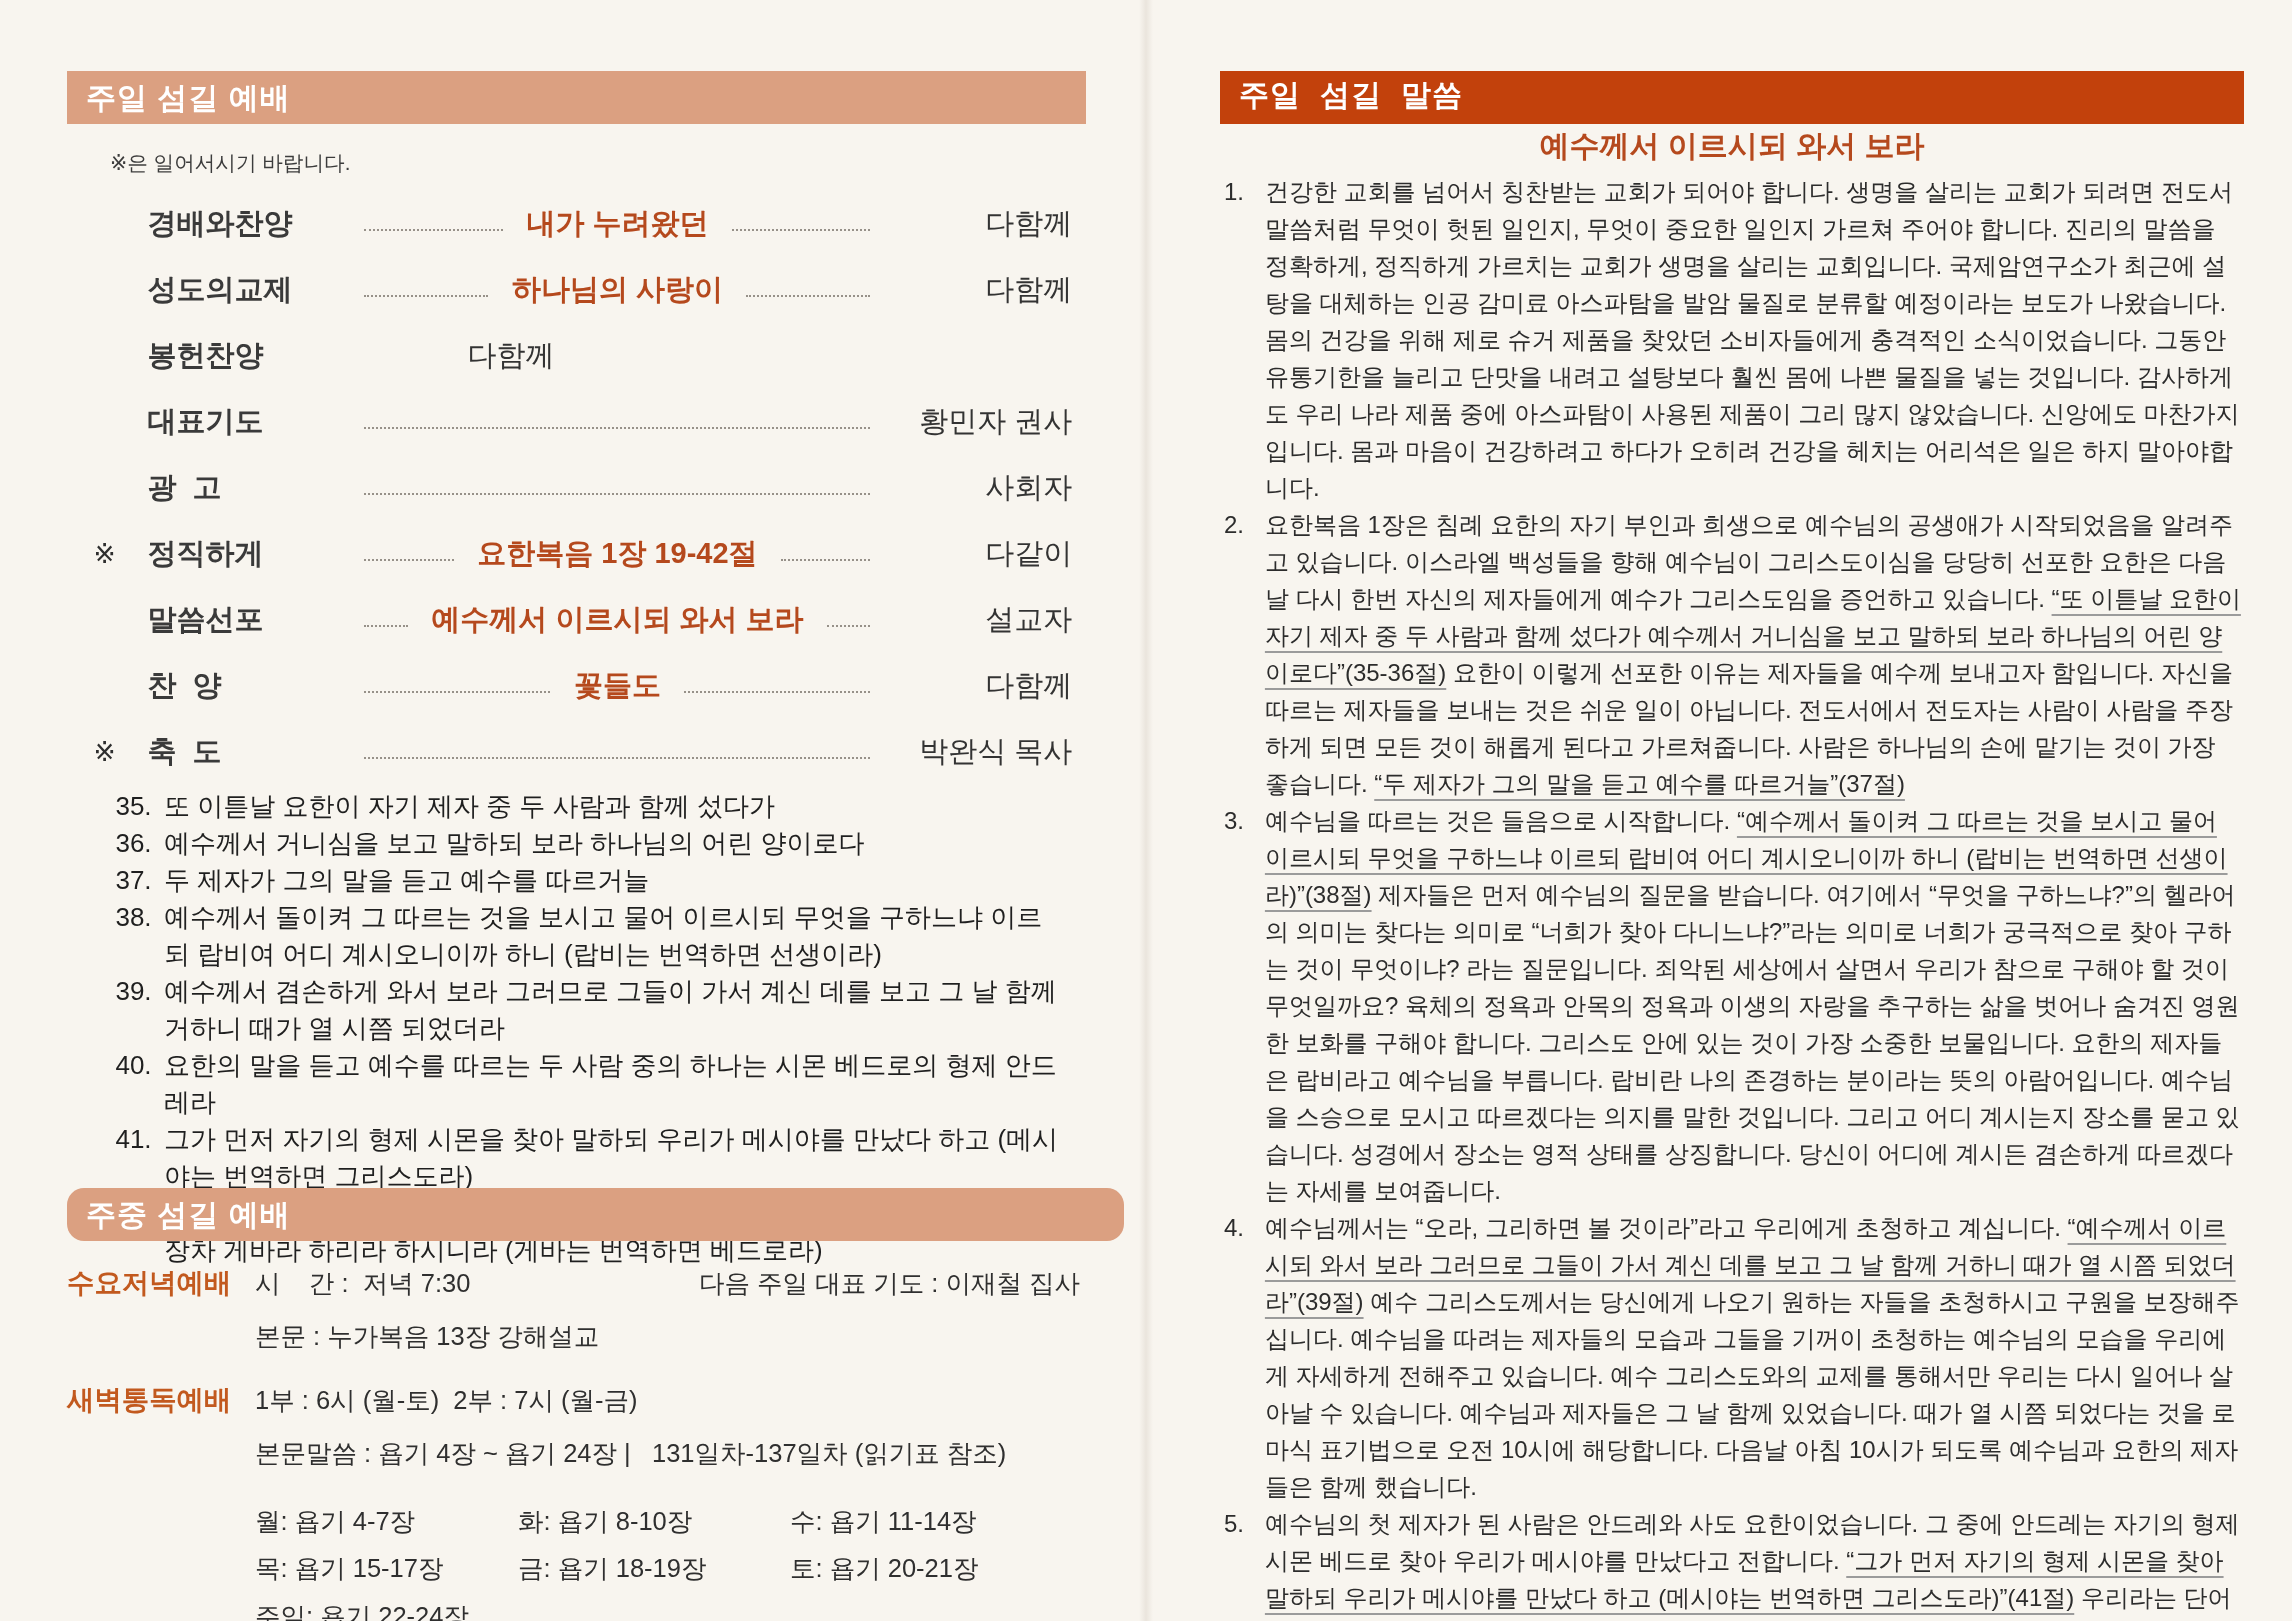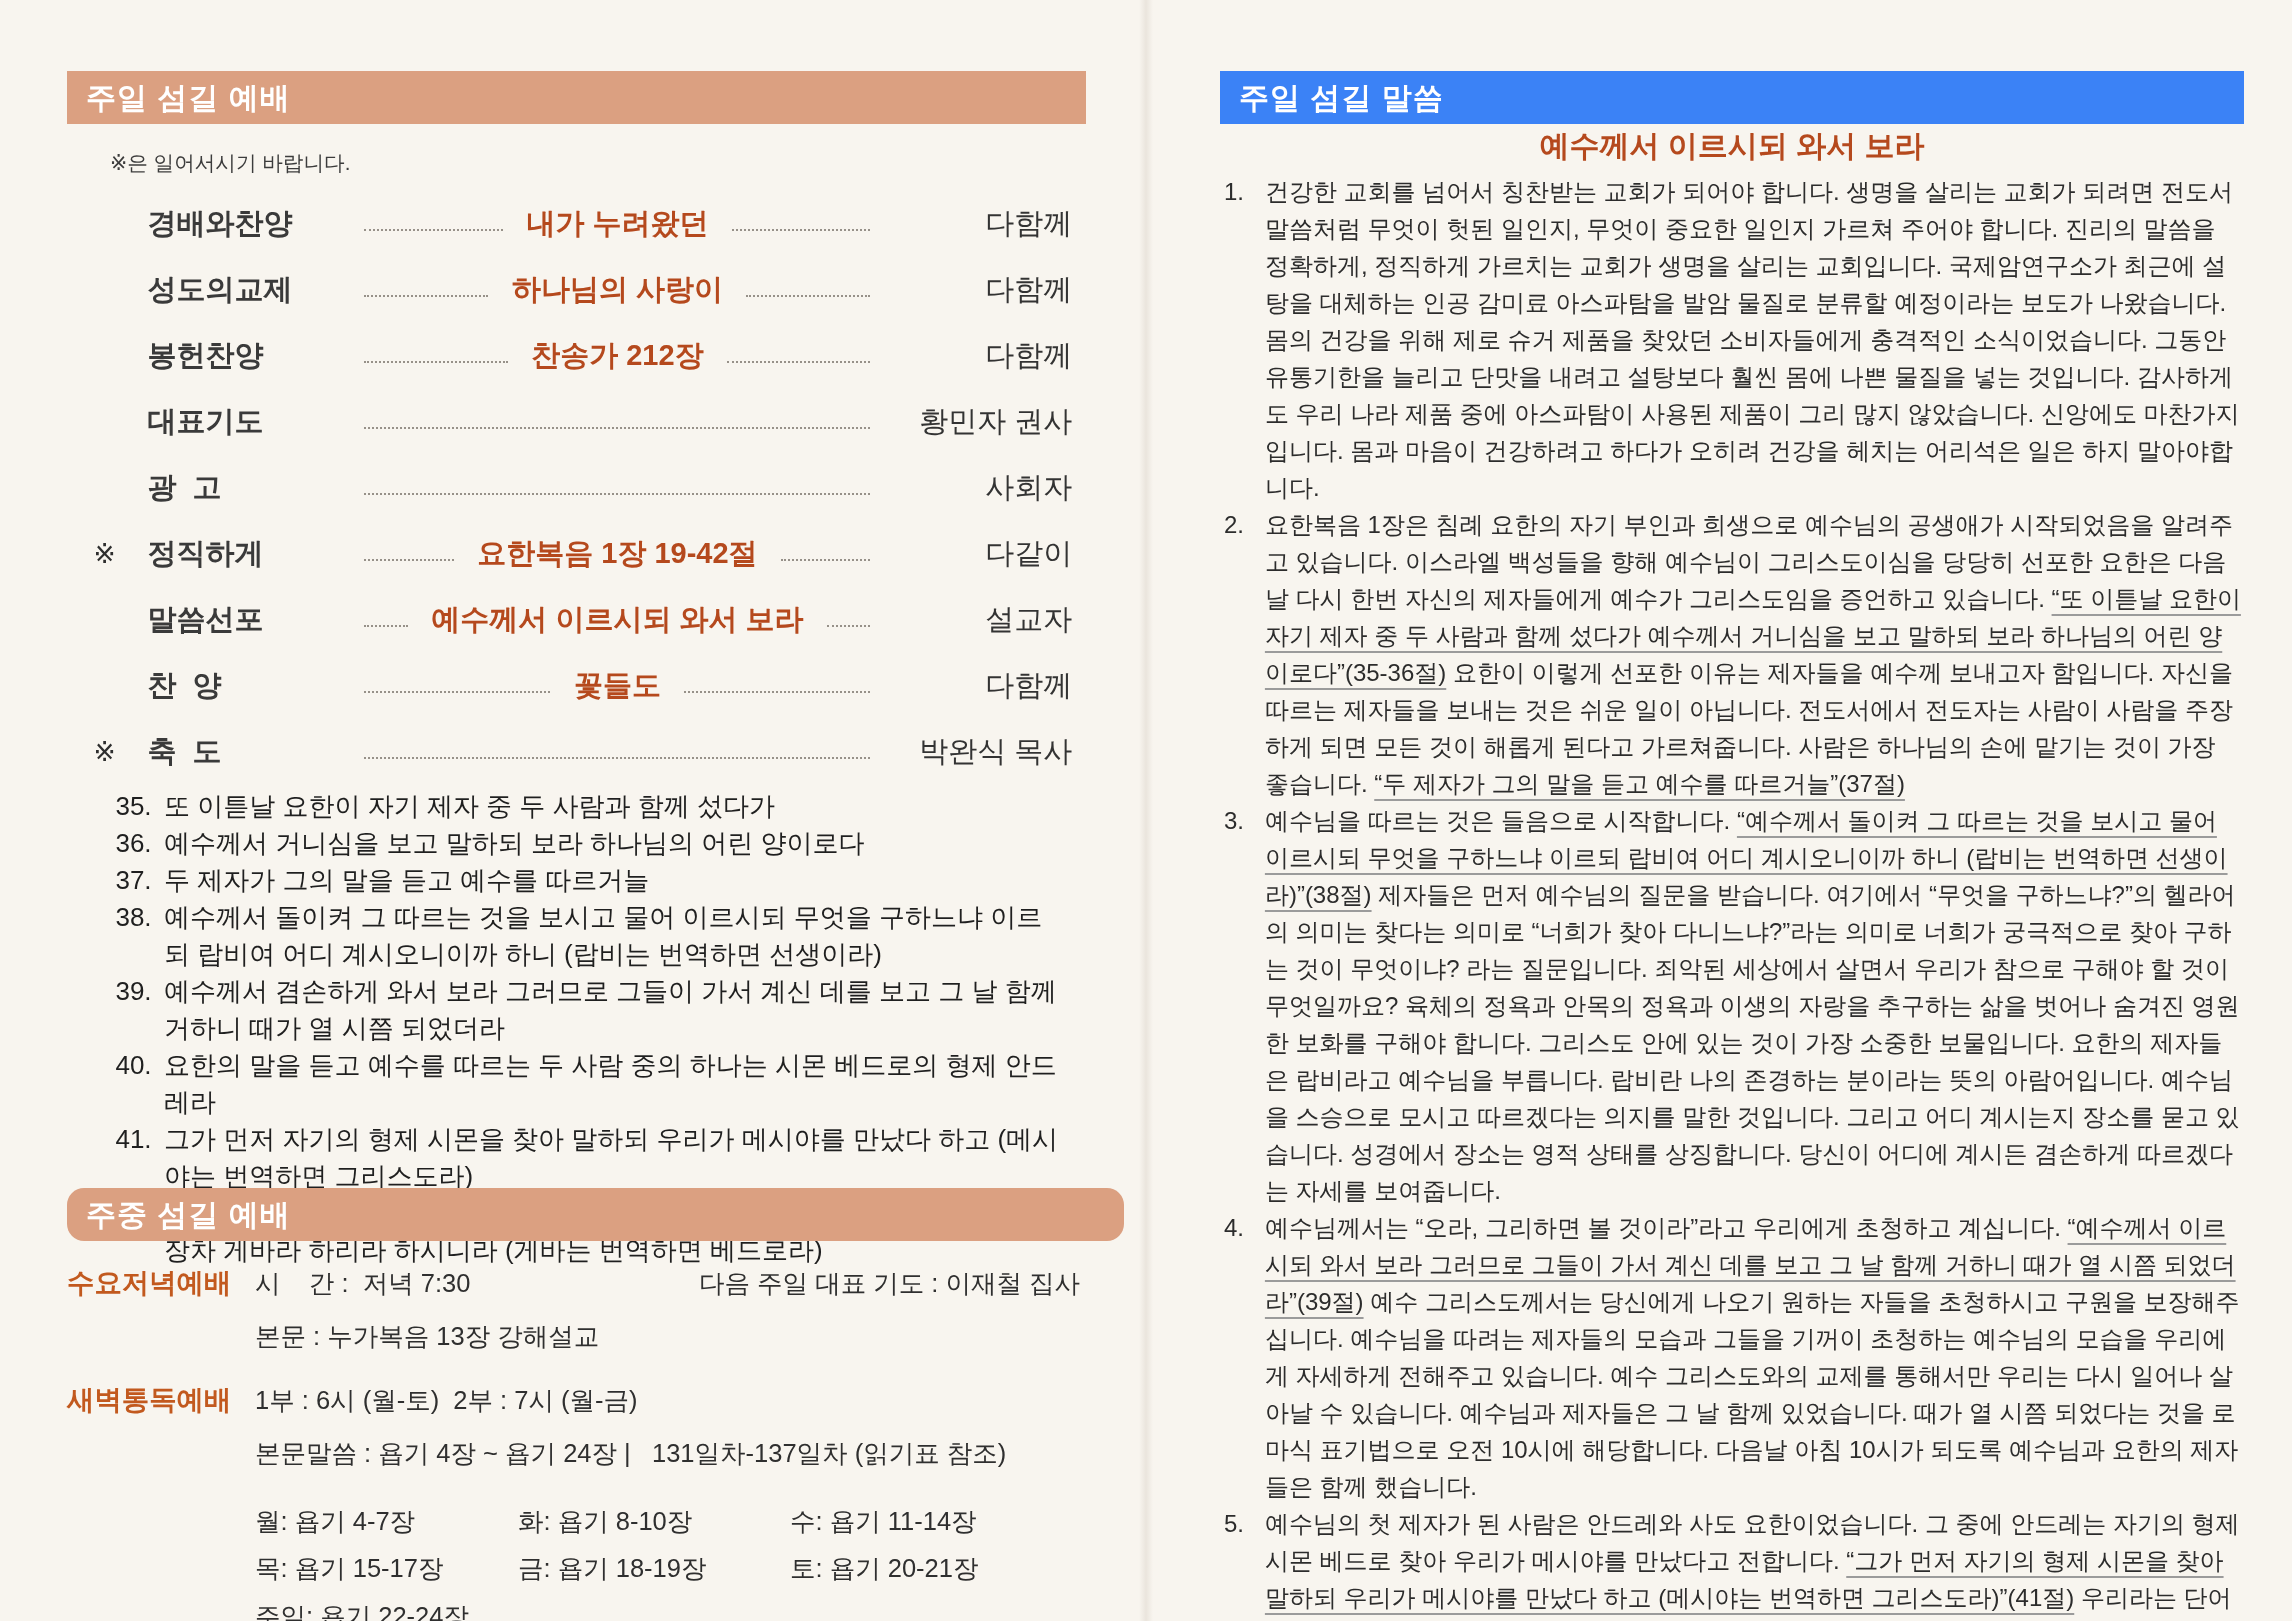--- a/index.html
+++ b/index.html
@@ -116,25 +116,20 @@
           <span class="order-mid">
             <span class="leader"></span>
             <span class="order-center" style="color: rgb(181, 73, 29);">하나님의 사랑이</span>
             <span class="leader"></span>
           </span>
           <span class="order-right">다함께</span>
         </div>
         <div class="order-row">
           <span class="order-star"></span>
           <span class="order-label">봉헌찬양</span>
-          <span class="order-mid">
-            <span class="leader"></span>
-            <span class="order-center" style="color: rgb(181, 73, 29);">찬송가 212장</span>
-            <span class="leader"></span>
-          </span>
           <span class="order-right">다함께</span>
         </div>
         <div class="order-row">
           <span class="order-star"></span>
           <span class="order-label">대표기도</span>
           <span class="order-mid">
             <span class="leader"></span>
           </span>
           <span class="order-right">황민자 권사</span>
         </div>
@@ -244,21 +239,21 @@
           <span>수: 욥기 11-14장</span>
           <span>목: 욥기 15-17장</span>
           <span>금: 욥기 18-19장</span>
           <span>토: 욥기 20-21장</span>
           <span>주일: 욥기 22-24장</span>
         </div>
     </div>
   </div>
 
   <div class="page page-right">
-    <div class="band" style="background: #3b82f6;">주일 섬길 말씀</div>
+    <div class="band" style="background: #c2410c; font-family: Liberation Mono, monospace;">주일 섬길 말씀</div>
     <div class="sermon-title" style="color: rgb(181, 73, 29);">예수께서 이르시되 와서 보라</div>
     <div class="sermon-list" id="sermon-list">
         <div class="para">
           <span class="para-num">1.</span>
           <span class="para-text"><span>건강한 교회를 넘어서 칭찬받는 교회가 되어야 합니다. 생명을 살리는 교회가 되려면 전도서 말씀처럼 무엇이 헛된 일인지, 무엇이 중요한 일인지 가르쳐 주어야 합니다. 진리의 말씀을 정확하게, 정직하게 가르치는 교회가 생명을 살리는 교회입니다. 국제암연구소가 최근에 설탕을 대체하는 인공 감미료 아스파탐을 발암 물질로 분류할 예정이라는 보도가 나왔습니다. 몸의 건강을 위해 제로 슈거 제품을 찾았던 소비자들에게 충격적인 소식이었습니다. 그동안 유통기한을 늘리고 단맛을 내려고 설탕보다 훨씬 몸에 나쁜 물질을 넣는 것입니다. 감사하게도 우리 나라 제품 중에 아스파탐이 사용된 제품이 그리 많지 않았습니다. 신앙에도 마찬가지입니다. 몸과 마음이 건강하려고 하다가 오히려 건강을 헤치는 어리석은 일은 하지 말아야합니다.</span></span>
         </div>
         <div class="para">
           <span class="para-num">2.</span>
           <span class="para-text"><span>요한복음 1장은 침례 요한의 자기 부인과 희생으로 예수님의 공생애가 시작되었음을 알려주고 있습니다. 이스라엘 백성들을 향해 예수님이 그리스도이심을 당당히 선포한 요한은 다음날 다시 한번 자신의 제자들에게 예수가 그리스도임을 증언하고 있습니다. </span><span class="u">“또 이튿날 요한이 자기 제자 중 두 사람과 함께 섰다가 예수께서 거니심을 보고 말하되 보라 하나님의 어린 양이로다”(35-36절)</span><span> 요한이 이렇게 선포한 이유는 제자들을 예수께 보내고자 함입니다. 자신을 따르는 제자들을 보내는 것은 쉬운 일이 아닙니다. 전도서에서 전도자는 사람이 사람을 주장하게 되면 모든 것이 해롭게 된다고 가르쳐줍니다. 사람은 하나님의 손에 맡기는 것이 가장 좋습니다. </span><span class="u">“두 제자가 그의 말을 듣고 예수를 따르거늘”(37절)</span></span>
         </div>

